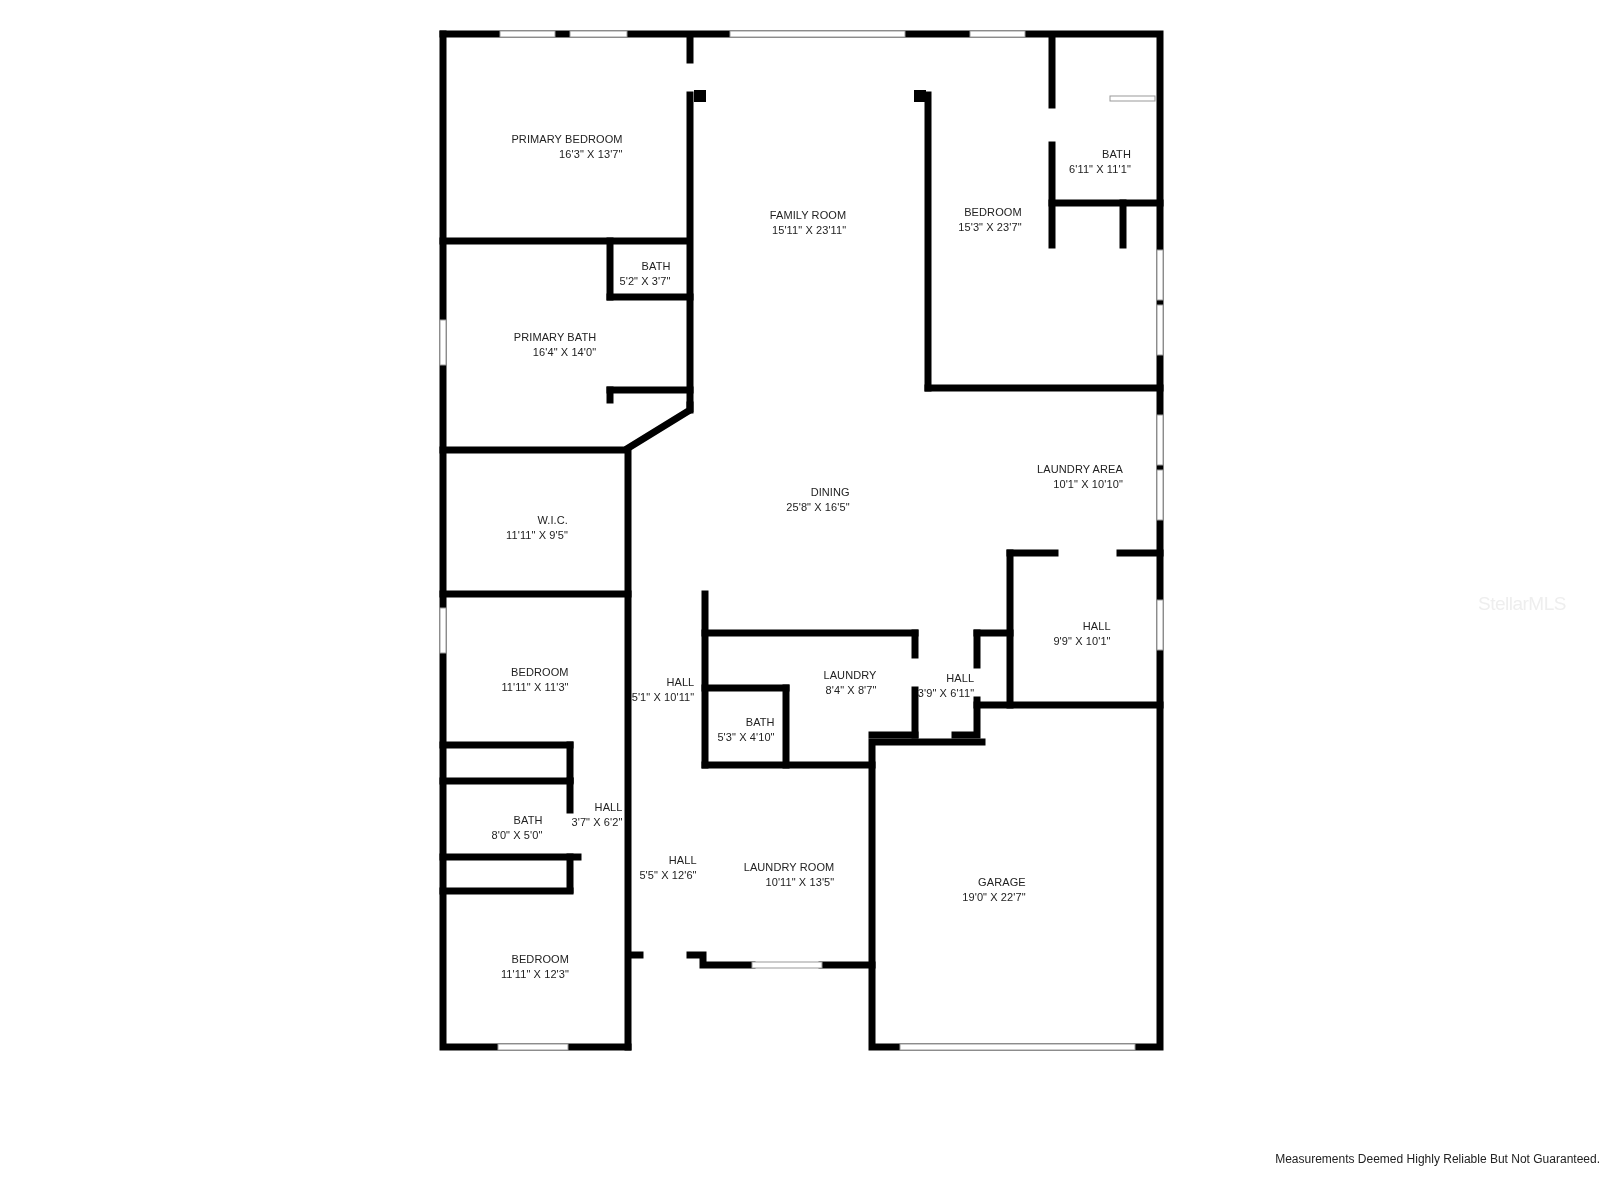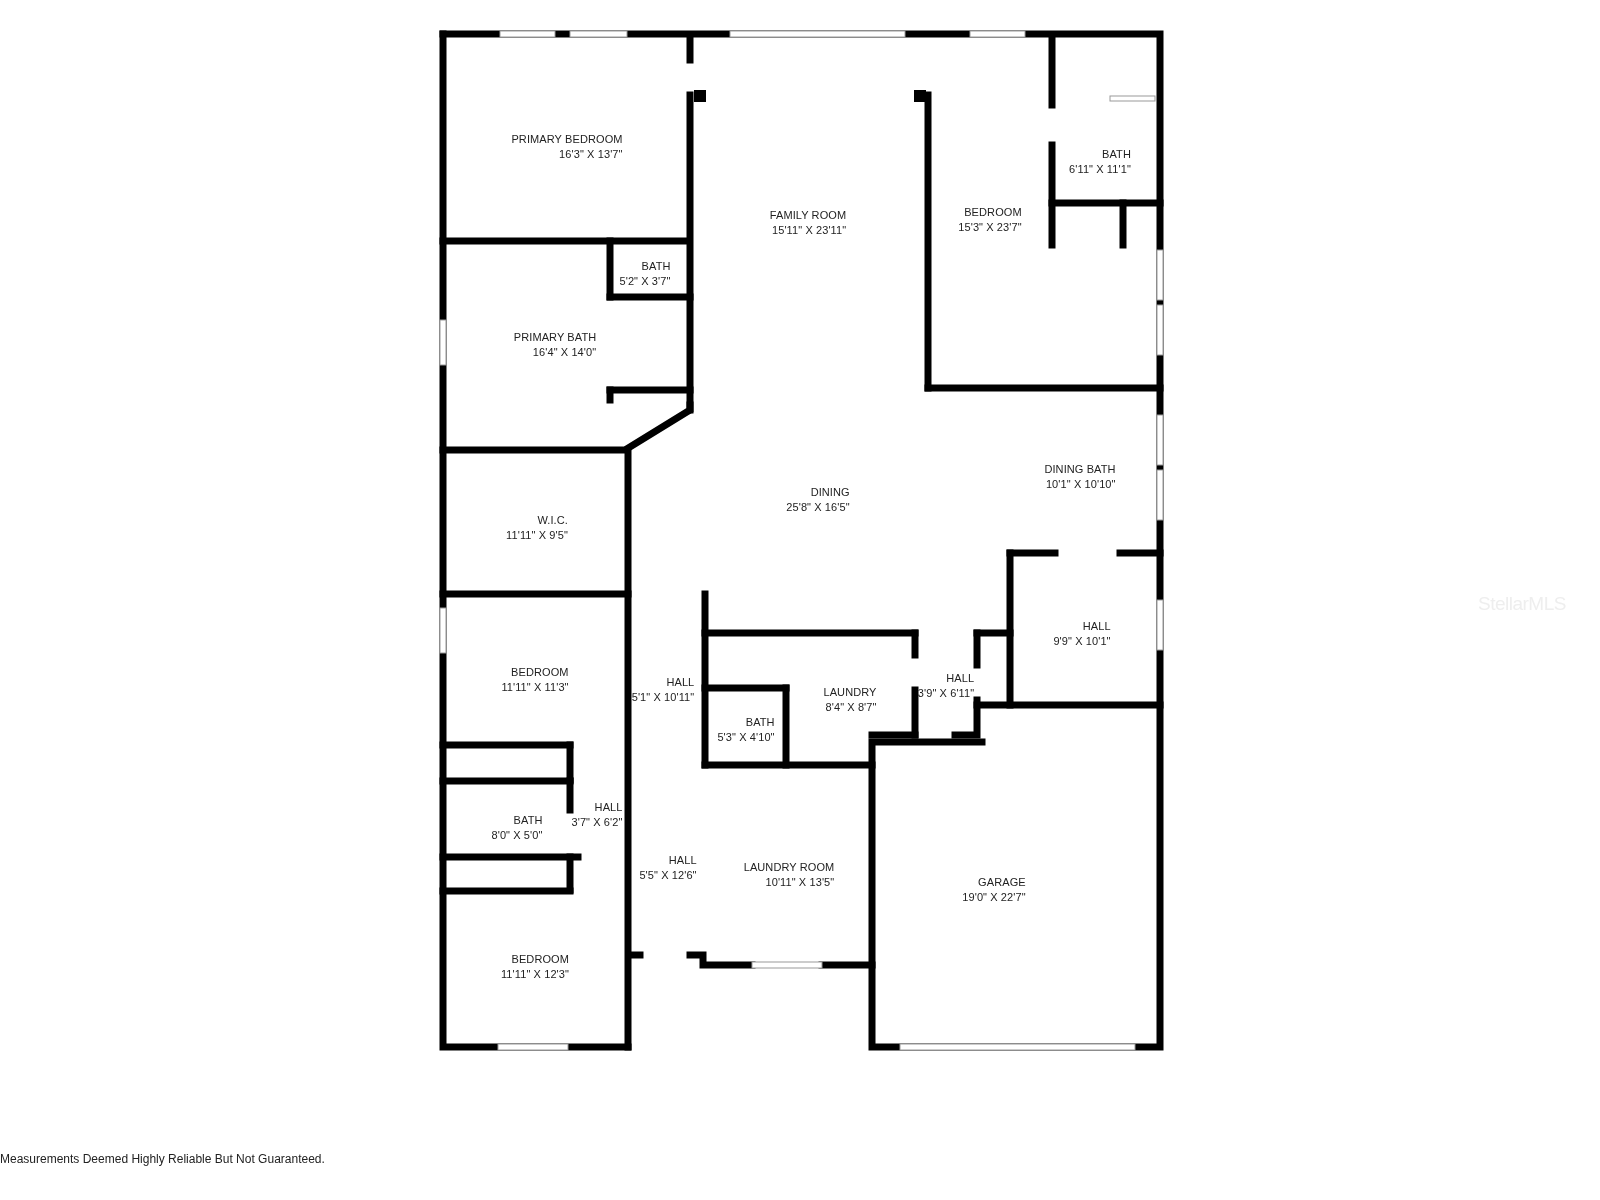--- a/index.html
+++ b/index.html
@@ -1,20 +1,20 @@
 <!DOCTYPE html>
 <html><head>
 <meta charset="utf-8">
 <style>
   html,body{margin:0;padding:0;background:#ffffff;}
   body{width:1600px;height:1200px;position:relative;overflow:hidden;font-family:"Liberation Sans","DejaVu Sans",sans-serif;}
   #plan{position:absolute;left:0;top:0;}
   .room-label{position:absolute;transform:translate(-50%,-50%);text-align:right;color:#222;font-size:11px;line-height:15px;white-space:nowrap;letter-spacing:0.1px;}
   .room-label span{display:block;}
-  #footer{position:absolute;left:0;width:1600px;top:1152px;text-align:left;font-size:12px;color:#222;}
+  #footer{position:absolute;left:0;width:1600px;top:1152px;text-align:right;font-size:12px;color:#222;}
   #watermark{position:absolute;left:1478px;top:593px;font-size:19px;color:#eeeeee;letter-spacing:-0.5px;}
 </style>
 </head>
 <body>
 
 <svg id="plan" width="1600" height="1200" viewBox="0 0 1600 1200">
   <g stroke="#000" stroke-width="7" fill="none" stroke-linecap="square">
 
     <polyline points="443,34 443,1047 628,1047"></polyline>
     <polyline points="443,34 1160,34 1160,1047 872,1047 872,742 982,742"></polyline>
@@ -116,32 +116,32 @@
     </div>
   <div class="room-label" style="left:537px;top:528px">
       <span>W.I.C.</span>
       <span>11'11" X 9'5"</span>
     </div>
   <div class="room-label" style="left:818px;top:500px">
       <span>DINING</span>
       <span>25'8" X 16'5"</span>
     </div>
   <div class="room-label" style="left:1080px;top:477px">
-      <span>DINING BATH</span>
+      <span>LAUNDRY AREA</span>
       <span>10'1" X 10'10"</span>
     </div>
   <div class="room-label" style="left:535px;top:680px">
       <span>BEDROOM</span>
       <span>11'11" X 11'3"</span>
     </div>
   <div class="room-label" style="left:663px;top:690px">
       <span>HALL</span>
       <span>5'1" X 10'11"</span>
     </div>
-  <div class="room-label" style="left:850px;top:700px">
+  <div class="room-label" style="left:850px;top:683px">
       <span>LAUNDRY</span>
       <span>8'4" X 8'7"</span>
     </div>
   <div class="room-label" style="left:746px;top:730px">
       <span>BATH</span>
       <span>5'3" X 4'10"</span>
     </div>
   <div class="room-label" style="left:946px;top:686px">
       <span>HALL</span>
       <span>3'9" X 6'11"</span>

